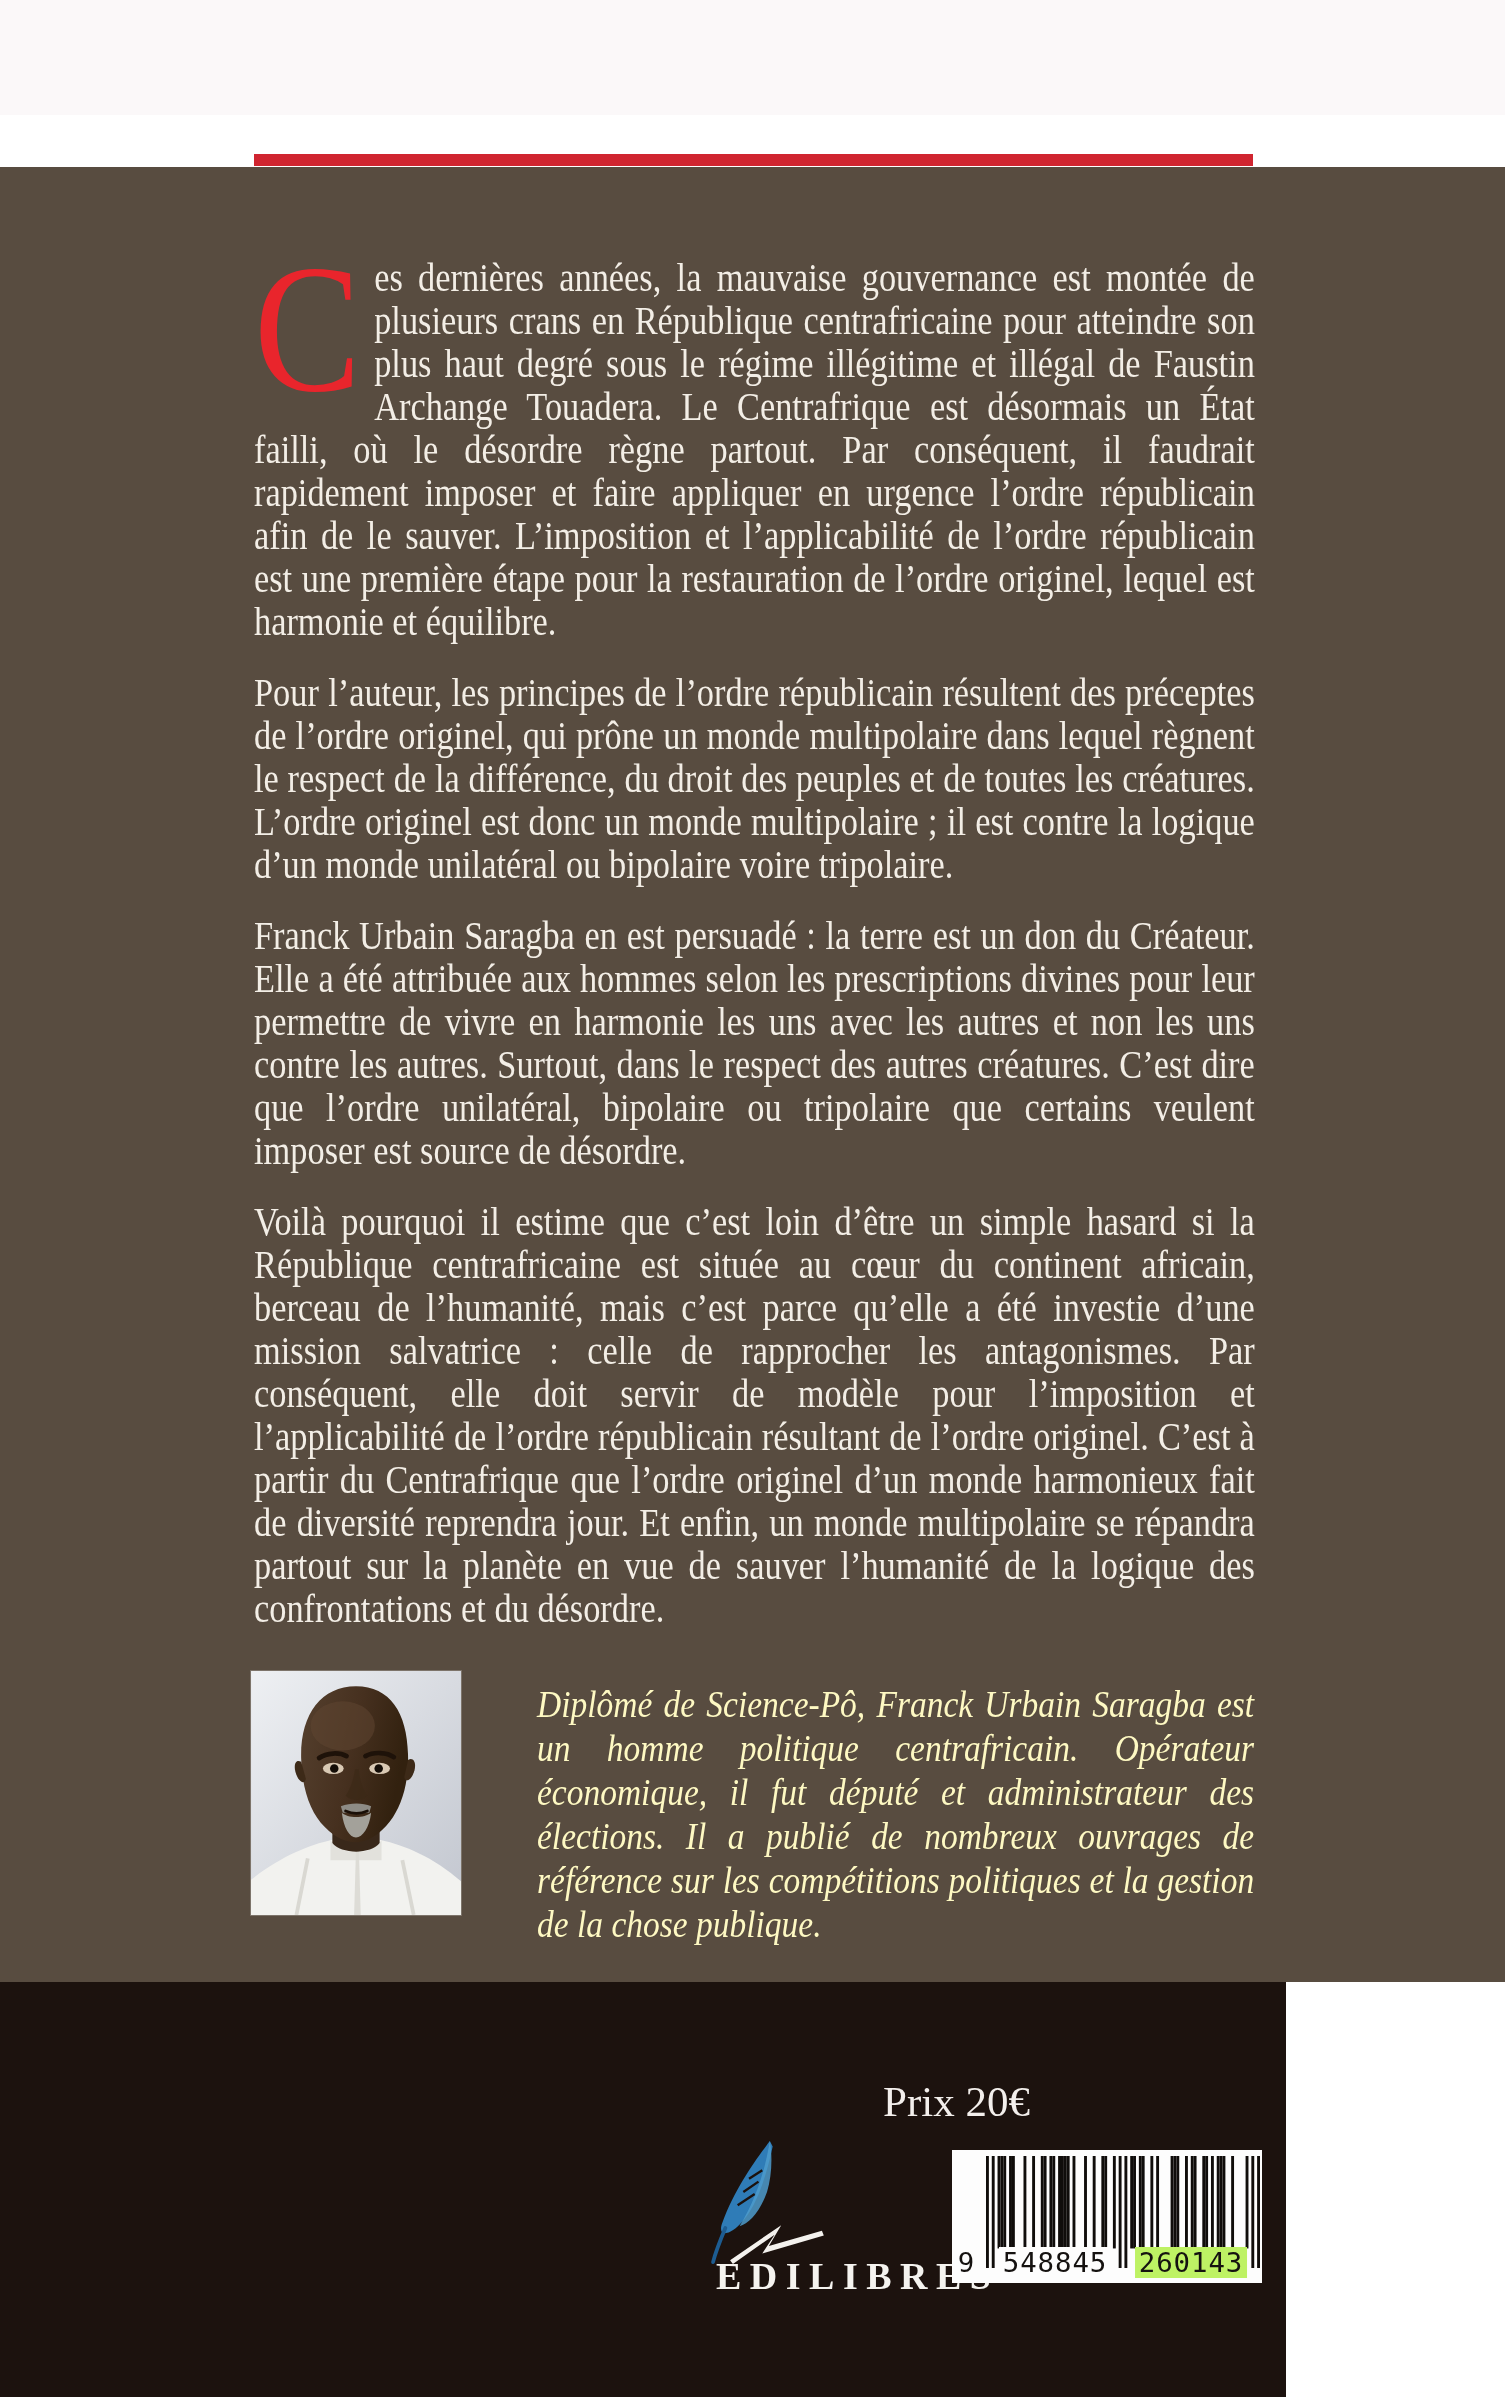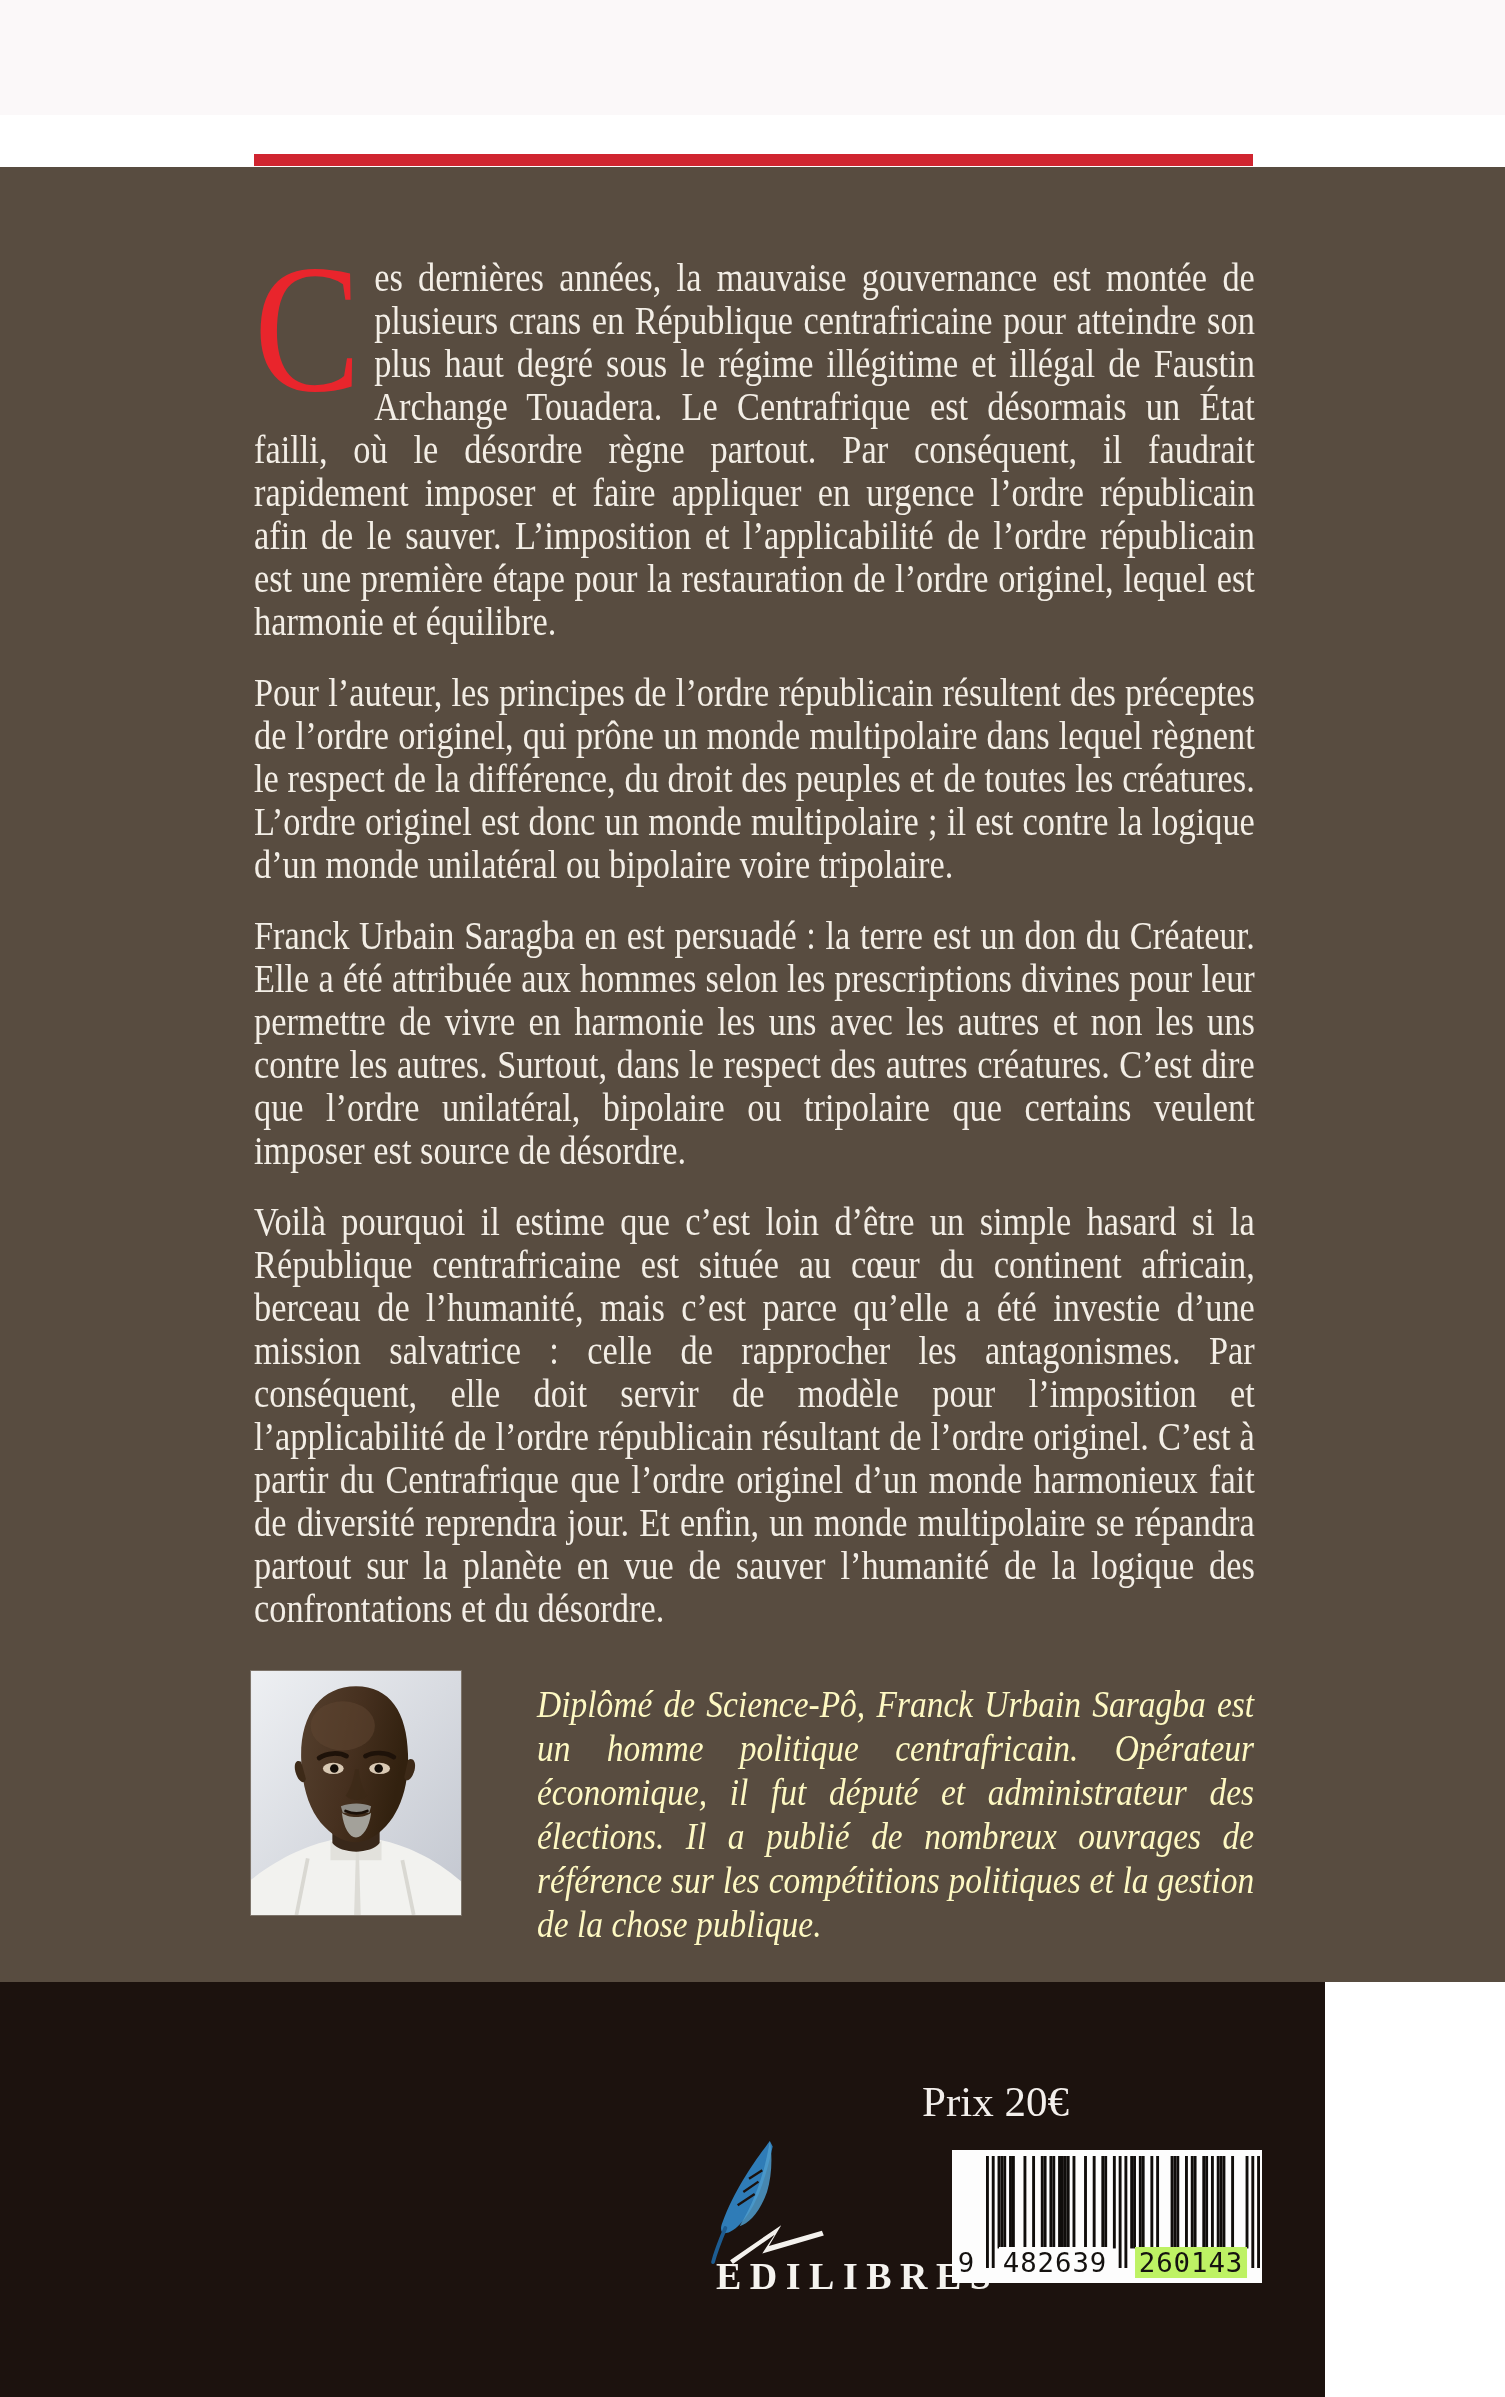--- a/index.html
+++ b/index.html
@@ -24,21 +24,21 @@
 
   
   .photo-frame{position:absolute;left:251px;top:1504px;width:210px;height:244px;
                box-shadow:0 0 0 0.9px rgba(255,255,255,0.25);}
   .photo-frame svg{display:block;}
   .bio{position:absolute;left:537px;top:1515px;width:717px;color:#fef9c3;}
   .bio .condensed{width:814px;}
   .bio p{margin:0;font-style:italic;font-size:38px;line-height:44px;text-align:justify;}
 
   
-  .band{position:absolute;left:0;top:1982px;width:1286px;height:415px;background:#1c120e;padding-left:39px;}
+  .band{position:absolute;left:0;top:1982px;width:1286px;height:415px;background:#1c120e;}
   .price{position:absolute;top:95px;right:256px;color:#f3efec;font-size:43px;}
 
   .feather-wrap{position:absolute;left:696px;top:155px;width:142px;height:130px;}
   .publisher-name{position:absolute;left:716px;top:272px;color:#f5f3ef;
                   font-size:38px;letter-spacing:8.5px;font-weight:700;}
 
   .barcode{position:absolute;left:952px;top:168px;width:310px;height:133px;background:#fdfdfd;}
   .barcode svg{position:absolute;left:34px;top:5.7px;width:274px;height:112px;fill:#100d0b;}
   .bc-digits{position:absolute;top:95px;left:0;width:100%;height:36px;
              font-family:"DejaVu Sans Mono",monospace;font-size:27.4px;color:#151210;}
@@ -184,19 +184,19 @@
           <rect x="80" y="0" width="1" height="104"></rect>
           <rect x="81" y="0" width="1" height="104"></rect>
           <rect x="82" y="0" width="1" height="104"></rect>
           <rect x="85" y="0" width="1" height="104"></rect>
           <rect x="90" y="0" width="1" height="104"></rect>
           <rect x="92" y="0" width="1" height="126"></rect>
           <rect x="94" y="0" width="1" height="126"></rect>
         </svg>
       <div class="bc-digits">
         <span class="bc-first">9</span>
-        <span class="bc-left">482639</span>
+        <span class="bc-left">548845</span>
         <span class="bc-right">260143</span>
       </div>
     </div>
   </div>
 </div>
 
 
 </body></html>

